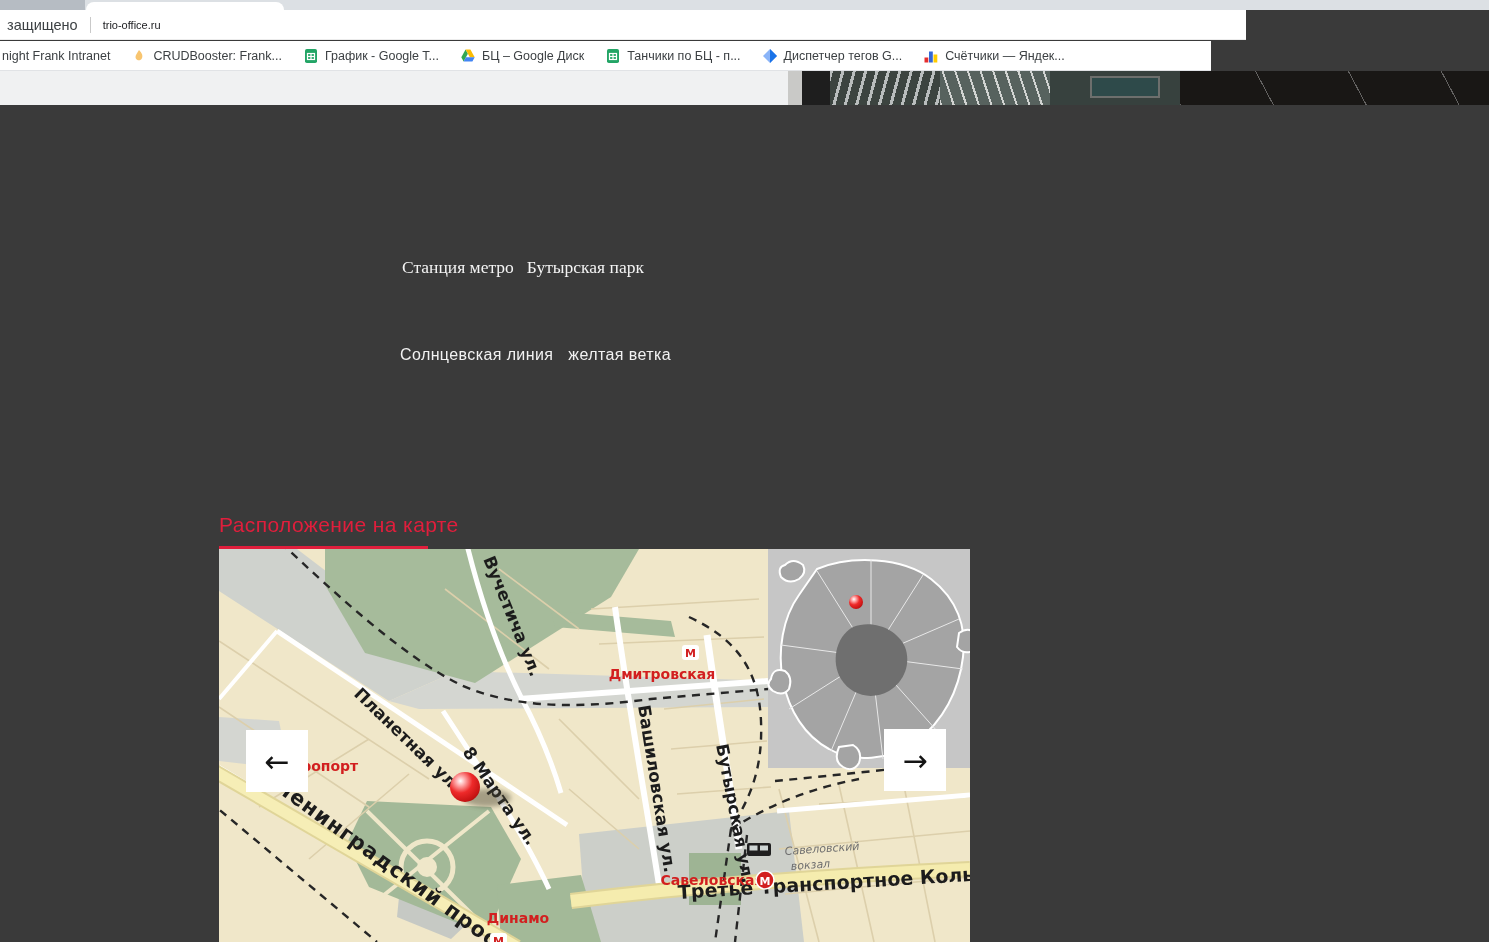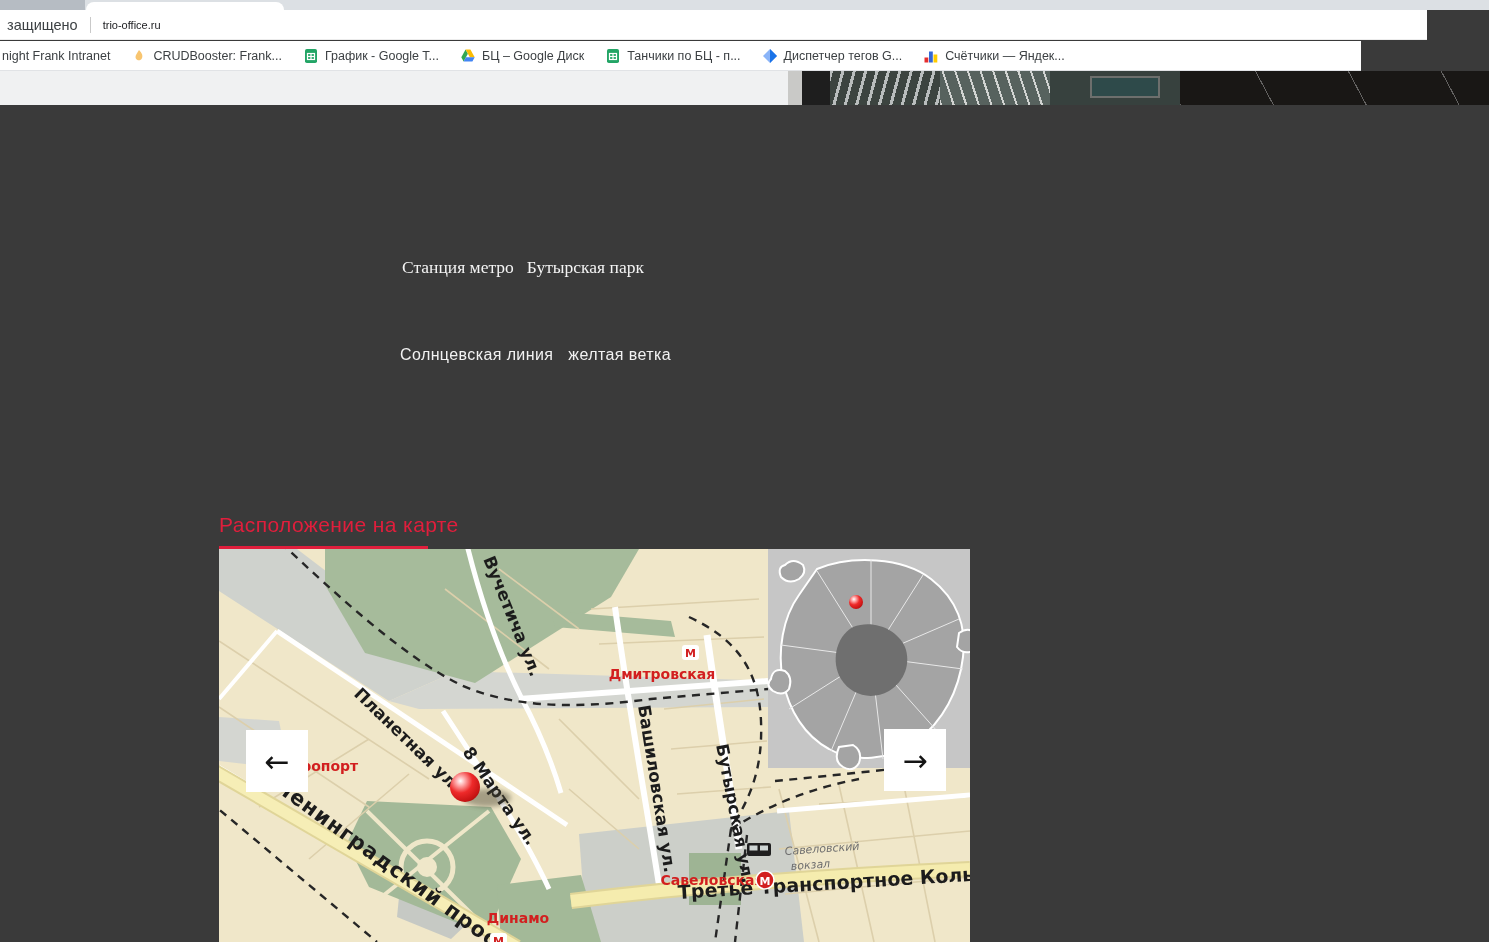--- a/index.html
+++ b/index.html
@@ -4,25 +4,25 @@
 <style>
   html,body{margin:0;padding:0;background:#3a3a3a;}
   *{box-sizing:border-box;}
   body{font-family:"Liberation Sans",sans-serif;}
   #screen{position:relative;width:1489px;height:942px;overflow:hidden;background:#3a3a3a;}
 
   
   .tabstrip{position:absolute;left:0;top:0;width:1489px;height:10px;background:#dce0e4;}
   .tabstrip-left{position:absolute;left:0;top:0;width:85px;height:10px;background:#b6bcc3;}
   .tab-active{position:absolute;left:86px;top:2px;width:198px;height:10px;background:#ffffff;border-radius:8px 8px 0 0;}
-  .addressbar{position:absolute;left:0;top:10px;width:1427px;height:30px;background:#ffffff;display:flex;align-items:center;border-bottom:1px solid #ececec;}
+  .addressbar{position:absolute;left:0;top:10px;width:1246px;height:30px;background:#ffffff;display:flex;align-items:center;border-bottom:1px solid #ececec;}
   .sec-label{margin-left:7px;font-size:14.5px;color:#3c4043;}
   .addr-divider{width:1px;height:16px;background:#c9c9c9;margin:0 12px;}
   .addr-url{font-size:11px;color:#202124;}
-  .bookmarksbar{position:absolute;left:0;top:41px;width:1361px;height:30px;background:#ffffff;border-bottom:1px solid #e1e3e6;display:flex;align-items:center;padding-left:2px;}
+  .bookmarksbar{position:absolute;left:0;top:41px;width:1211px;height:30px;background:#ffffff;border-bottom:1px solid #e1e3e6;display:flex;align-items:center;padding-left:2px;}
   .bm-item{display:flex;align-items:center;margin-right:21px;cursor:pointer;white-space:nowrap;}
   .bm-item .bm-label{font-size:12.5px;color:#3c4043;margin-left:6px;}
   .bm-item.no-icon .bm-label{margin-left:0;}
   .bm-ico{width:16px;height:16px;flex:0 0 16px;}
 
   
   .page-light{position:absolute;left:0;top:71px;width:788px;height:34px;background:#f0f1f2;}
   .photo{position:absolute;left:788px;top:71px;width:701px;height:34px;overflow:hidden;background:#191715;}
   .ph-seg{position:absolute;top:0;height:34px;}
   .ph1{left:0;width:14px;background:#c9c9c7;}

